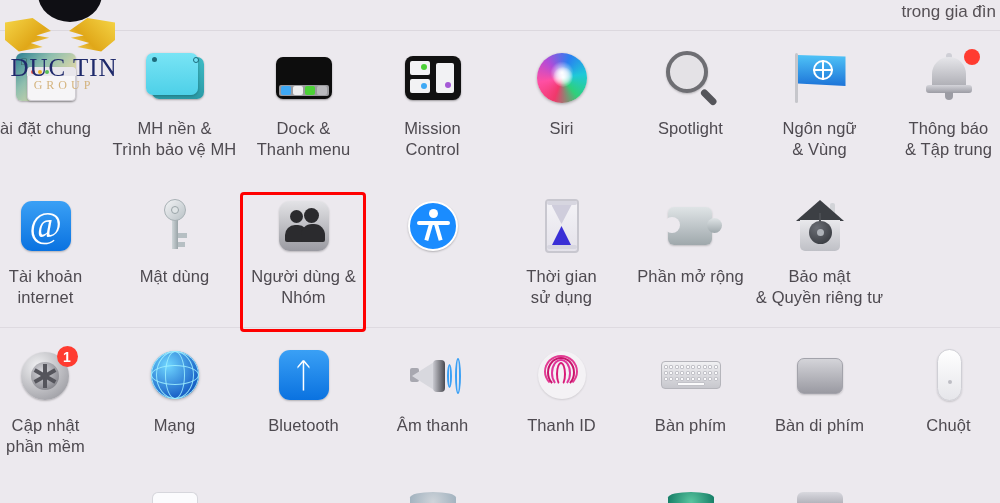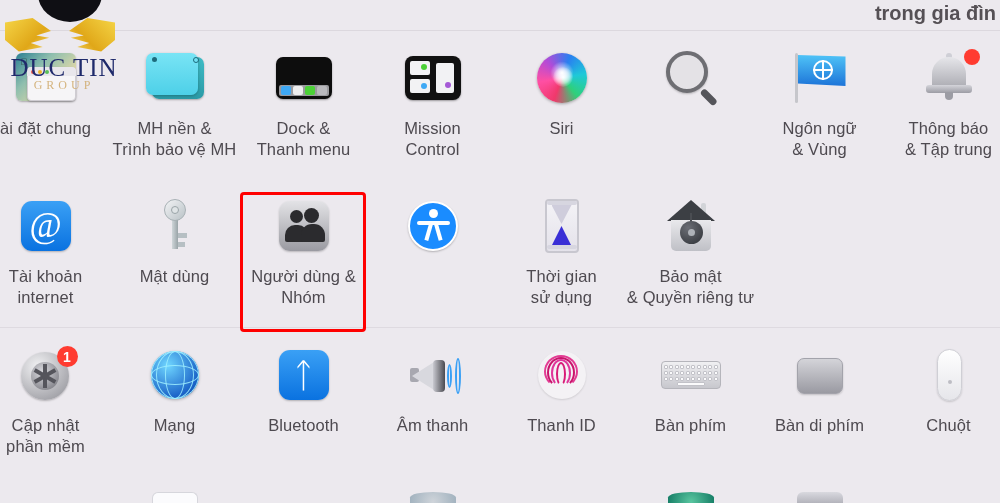--- a/index.html
+++ b/index.html
@@ -12,21 +12,21 @@
   #root { position: relative; width: 1000px; height: 503px; background: #ece9ee; overflow: hidden; }
 
   
   .top-strip {
     position: absolute; left: 0; top: 0; width: 1000px; height: 31px;
     background: #ece9ee;
     border-bottom: 1px solid #dcd8de;
   }
   .top-clip-text {
     position: absolute; right: 4px; top: 2px;
-    font-size: 20px; color: #555055; white-space: nowrap; font-weight: bold;
+    font-size: 17px; color: #555055; white-space: nowrap;
   }
 
   .grid-area { position: absolute; left: 0; top: 31px; width: 1000px; height: 472px; }
 
   .row { position: relative; width: 1000px; display: flex; }
   .row.r1 { height: 148px; }
   .row.r2 { height: 148px; }
   .row.r3 { height: 143px; border-top: 1px solid #dedae0; }
   .row.r4 { height: 33px; overflow: hidden; }
 
@@ -345,20 +345,21 @@
             <div class="glow"></div>
         </div>
         <div class="label">Siri</div>
       </div>
 
       <div class="cell">
         <div class="ico i-spot">
           <div class="ring"></div>
             <div class="hdl"></div>
         </div>
+        <div class="label">Spotlight</div>
       </div>
 
       <div class="cell">
         <div class="ico i-lang">
           <div class="pole"></div>
             <div class="flag"></div>
           <div class="globe"></div>
             <div class="m1"></div>
             <div class="m2"></div>
         </div>
@@ -429,20 +430,28 @@
           <div class="fr"></div>
             <div class="top"></div>
             <div class="bot"></div>
           <div class="cap1"></div>
             <div class="cap2"></div>
         </div>
         <div class="label">Thời gian
 sử dụng</div>
       </div>
 
+      <div class="cell">
+        <div class="ico i-puz">
+          <div class="p"></div>
+            <div class="notch"></div>
+            <div class="knob"></div>
+        </div>
+        <div class="label">Phần mở rộng</div>
+      </div>
 
       <div class="cell">
         <div class="ico i-sec">
           <div class="chim"></div>
             <div class="roof"></div>
             <div class="walls"></div>
           <div class="hand"></div>
             <div class="dial"></div>
             <div class="dpin"></div>
         </div>

